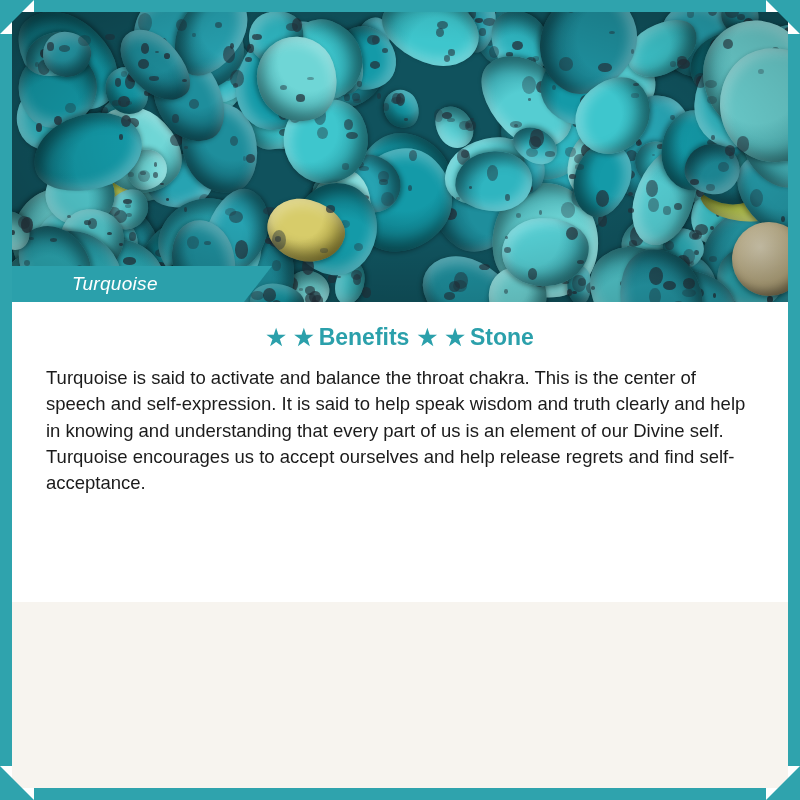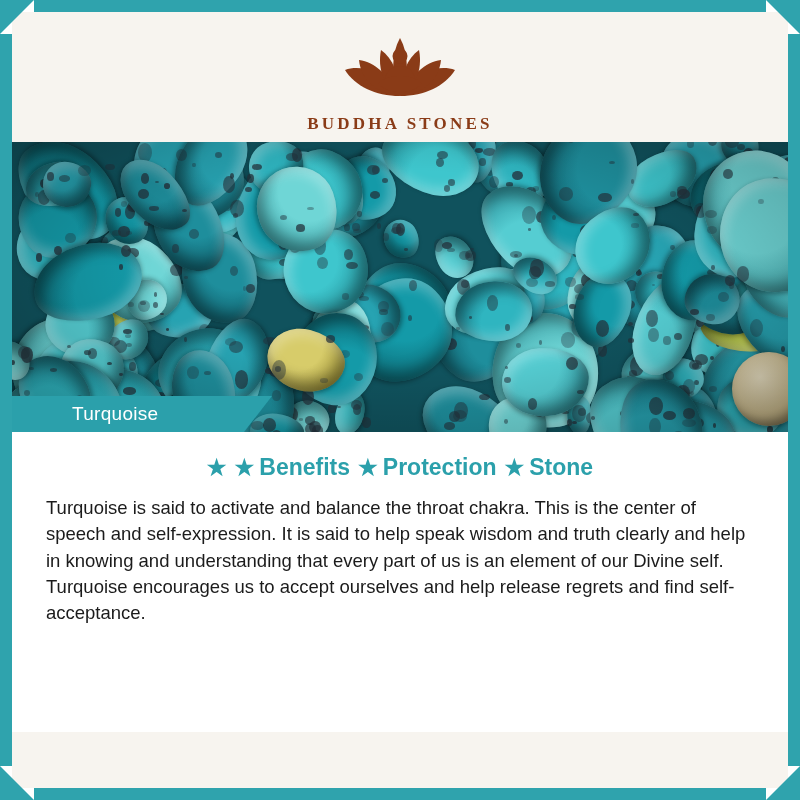--- a/index.html
+++ b/index.html
@@ -103,20 +103,21 @@
     color: #2ba0ab;
     letter-spacing: 0.2px;
   }
 
   
   .hero {
     position: relative;
     height: 290px;
     overflow: hidden;
     background: #4c1d95;
+    font-style: italic;
   }
   .hero-canvas {
     position: absolute;
     inset: 0;
   }
   .stone {
     position: absolute;
     border-radius: 45% 55% 50% 48% / 50% 45% 55% 50%;
     box-shadow: inset -6px -8px 14px rgba(0,0,0,0.35),
                 inset 5px 6px 12px rgba(255,255,255,0.28),
@@ -196,43 +197,20 @@
   <div class="frame-edge edge-left"></div>
   <div class="frame-edge edge-right"></div>
 
   <div class="frame-corner corner-tl"></div>
   <div class="frame-corner corner-tr"></div>
   <div class="frame-corner corner-bl"></div>
   <div class="frame-corner corner-br"></div>
 
   <div class="inner">
 
-    <div class="logo-block">
-      <div class="logo-mark">
-        <svg width="170" height="82" viewBox="0 0 170 82" xmlns="http://www.w3.org/2000/svg">
-          <g fill="#8a3b17">
-
-            <path d="M85 70 C 60 70, 40 60, 30 44 C 46 38, 66 46, 80 62 Z"></path>
-            <path d="M85 70 C 62 68, 46 54, 44 34 C 60 36, 74 50, 82 66 Z"></path>
-            <path d="M85 70 C 70 62, 62 44, 66 24 C 78 32, 84 50, 85 66 Z"></path>
-
-            <path d="M85 70 C 110 70, 130 60, 140 44 C 124 38, 104 46, 90 62 Z"></path>
-            <path d="M85 70 C 108 68, 124 54, 126 34 C 110 36, 96 50, 88 66 Z"></path>
-            <path d="M85 70 C 100 62, 108 44, 104 24 C 92 32, 86 50, 85 66 Z"></path>
-
-            <path d="M85 66 C 76 50, 76 28, 85 12 C 94 28, 94 50, 85 66 Z"></path>
-
-            <circle cx="85" cy="30" r="7.5"></circle>
-            <path d="M85 40 C 76 40, 70 47, 70 55 C 70 61, 76 65, 85 65 C 94 65, 100 61, 100 55 C 100 47, 94 40, 85 40 Z"></path>
-            <path d="M63 58 C 68 52, 76 50, 85 50 C 94 50, 102 52, 107 58 C 100 64, 93 66, 85 66 C 77 66, 70 64, 63 58 Z"></path>
-          </g>
-        </svg>
-      </div>
-      <div class="brand-name">BUDDHA STONES</div>
-    </div>
 
 
     <div class="hero">
       <div class="hero-canvas" id="stone-field">
           <div style="position: absolute; inset: 0px; background: rgb(16, 82, 93);"></div>
           <div class="stone" style="left: 421.323px; top: 152.591px; width: 88.1156px; height: 84.8315px; transform: rotate(122.7deg); background: radial-gradient(circle at 34% 28%, rgb(30, 142, 156) 0%, rgb(30, 142, 156) 38%, rgb(11, 75, 87) 100%);"></div>
           <div style="position: absolute; border-radius: 50%; opacity: 0.69; background: rgb(35, 48, 58); left: 490.668px; top: 214.128px; width: 13.8989px; height: 19.123px;"></div>
           <div style="position: absolute; border-radius: 50%; opacity: 0.8; background: rgb(35, 48, 58); left: 432.399px; top: 195.737px; width: 12.8508px; height: 12.5153px;"></div>
           <div style="position: absolute; border-radius: 50%; opacity: 0.55; background: rgb(35, 48, 58); left: 475.462px; top: 188.654px; width: 9.46363px; height: 7.73389px;"></div>
           <div style="position: absolute; border-radius: 50%; opacity: 0.59; background: rgb(35, 48, 58); left: 467.378px; top: 181.964px; width: 6.6166px; height: 7.05375px;"></div>
@@ -1067,21 +1045,20 @@
       <div class="benefits" id="benefits-row">
           <div class="benefit">
             <span class="star">★</span>
           </div>
           <div class="benefit">
             <span class="star">★</span>
             <span>Benefits</span>
           </div>
           <div class="benefit">
             <span class="star">★</span>
-            <span>Protection</span>
           </div>
           <div class="benefit">
             <span class="star">★</span>
             <span>Stone</span>
           </div>
         </div>
       <p class="body-text">Turquoise is said to activate and balance the throat chakra. This is the center of speech and self-expression. It is said to help speak wisdom and truth clearly and help in knowing and understanding that every part of us is an element of our Divine self. Turquoise encourages us to accept ourselves and help release regrets and find self-acceptance.</p>
     </div>
 
   </div>

